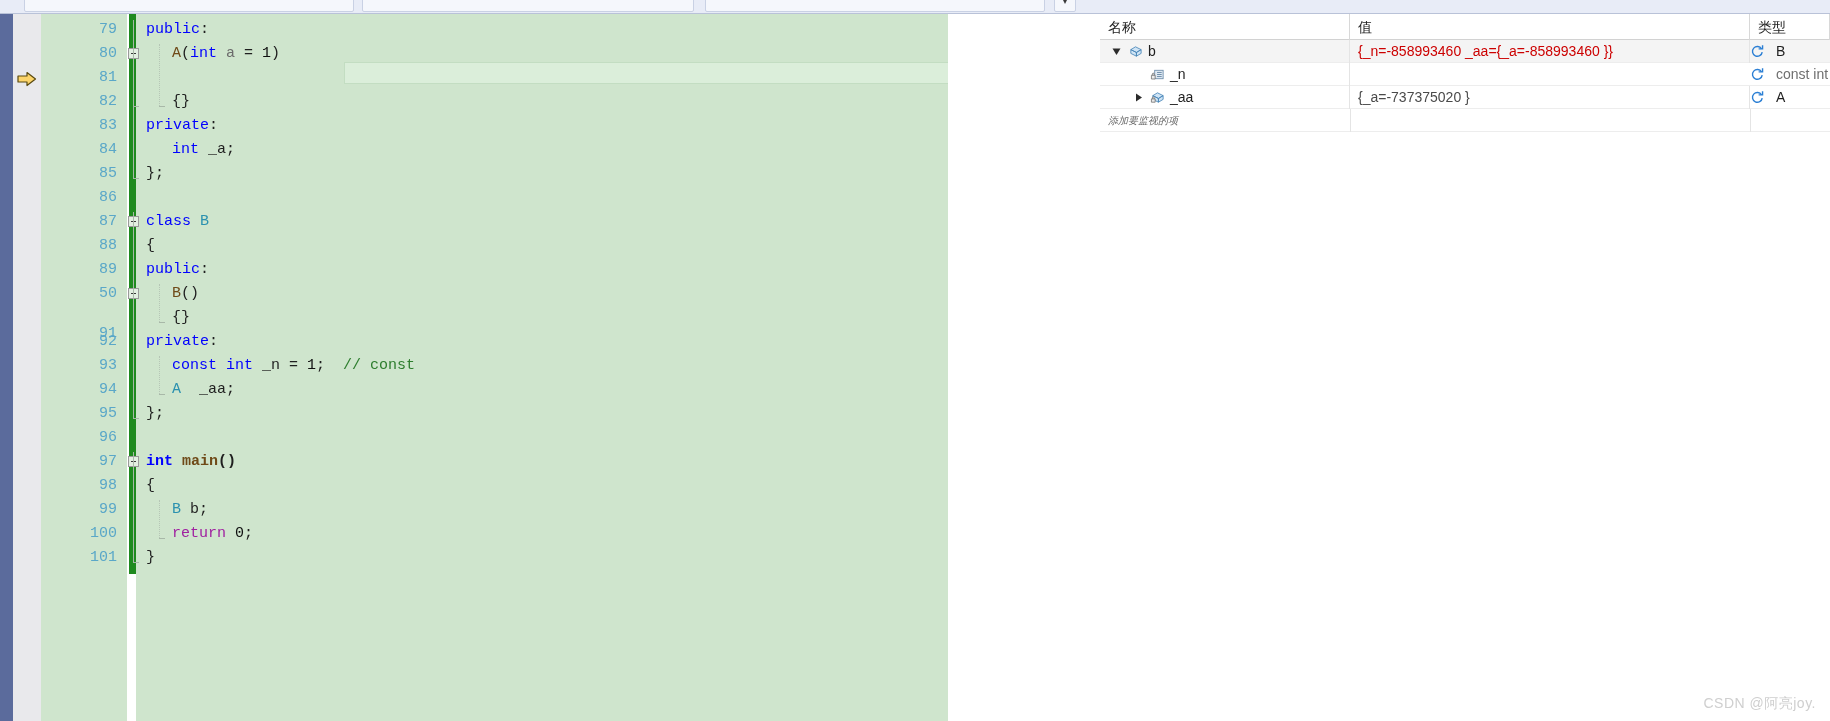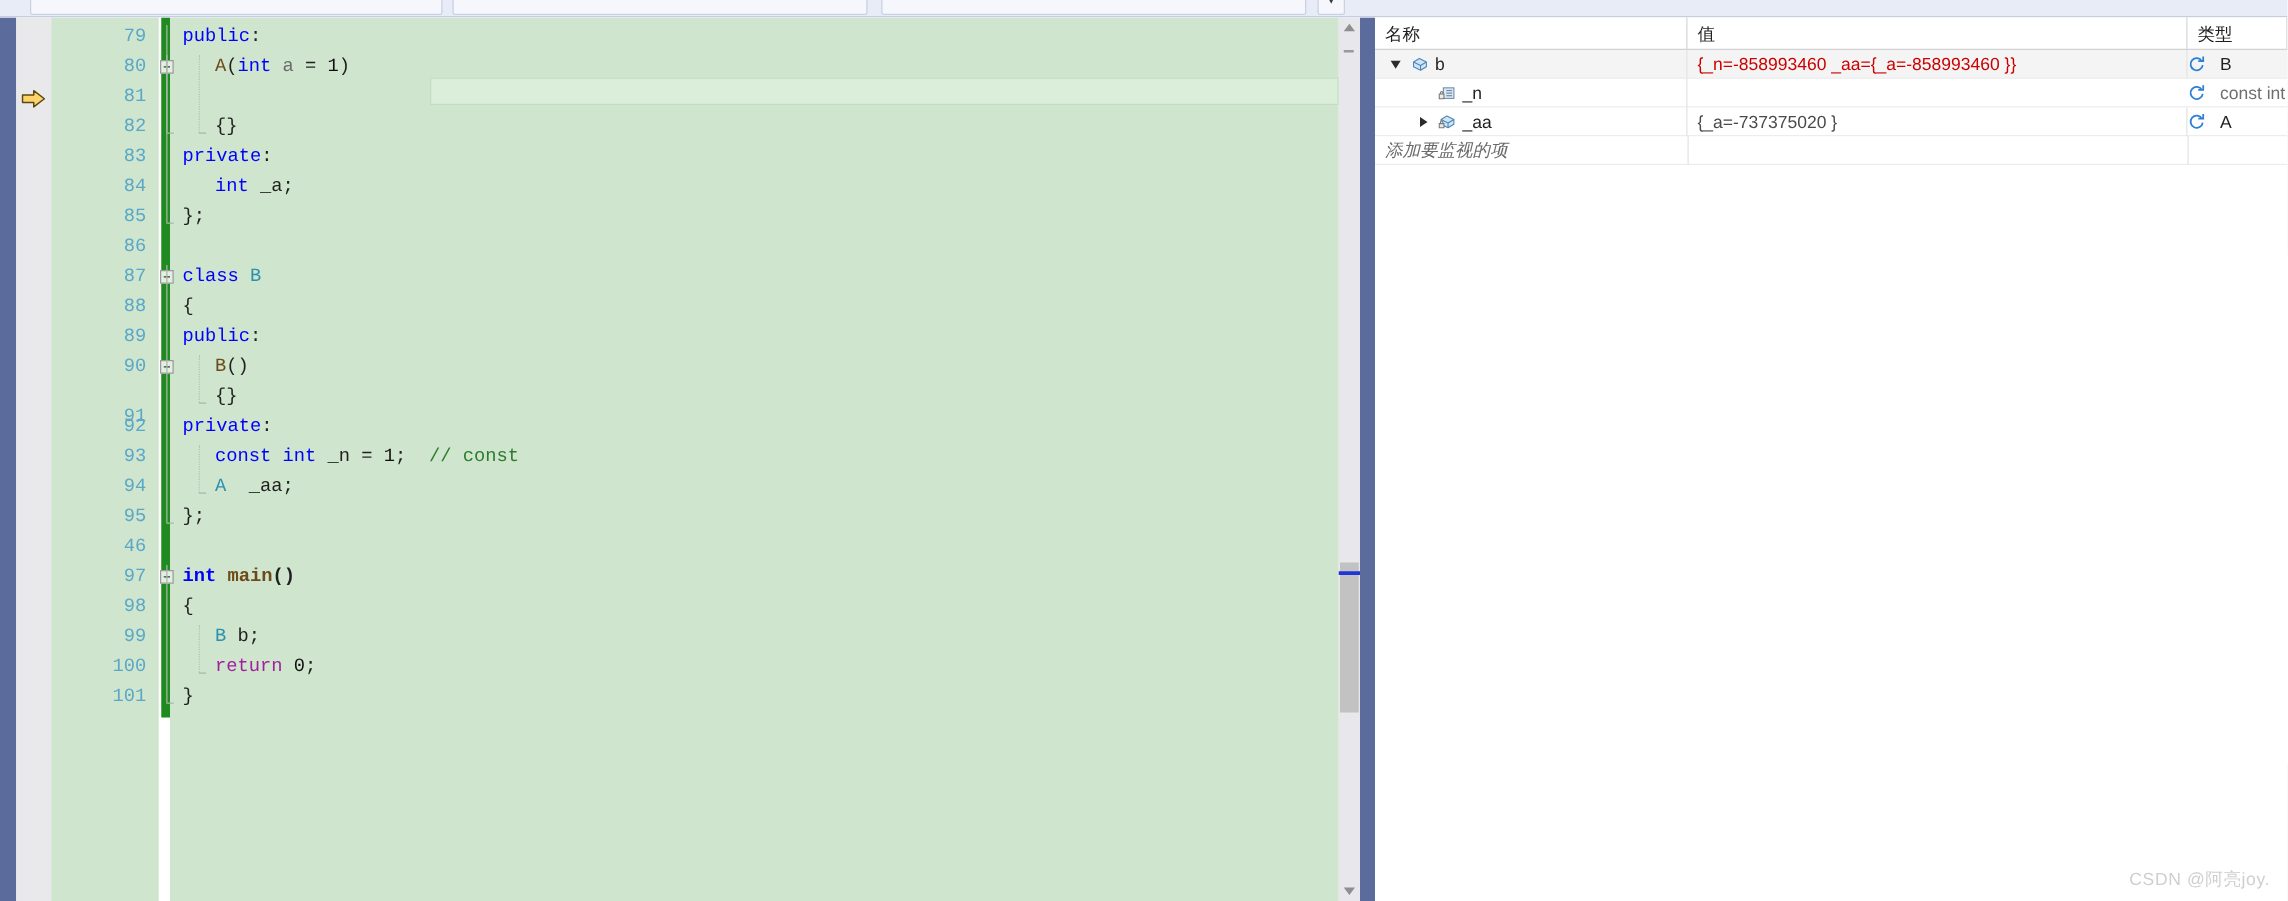--- a/index.html
+++ b/index.html
@@ -38,21 +38,21 @@
   }
   .tb-a { left: 24px; width: 330px; }
   .tb-b { left: 362px; width: 332px; }
   .tb-c { left: 705px; width: 340px; }
   .tb-d { left: 1054px; width: 22px; text-align: center; padding: 0; }
 
   
   .editor-pane {
     position: absolute;
     left: 0; top: 14px;
-    width: 1100px; height: 707px;
+    width: 948px; height: 707px;
     background: #ffffff;
     overflow: hidden;
   }
 
   
   .ide-chrome-left {
     position: absolute; left: 0; top: 0;
     width: 13px; height: 707px;
     background: #5b6b9c;
   }
@@ -264,21 +264,21 @@
   }
 
   .add-watch-row {
     position: relative;
     height: 23px;
     border-bottom: 1px solid #ededed;
   }
   .add-watch-text {
     position: absolute; left: 8px; top: 0;
     line-height: 23px;
-    font-size: 14px;
+    font-size: 10px;
     font-style: italic;
     color: #6a6a6a;
   }
   .add-watch-div {
     position: absolute; left: 250px; top: 0;
     width: 1px; height: 23px;
     background: #e4e4e4;
   }
   .add-watch-div2 {
     position: absolute; left: 650px; top: 0;
@@ -323,27 +323,27 @@
         <div class="ln" style="top: 32px;">80</div>
         <div class="ln" style="top: 56px;">81</div>
         <div class="ln" style="top: 80px;">82</div>
         <div class="ln" style="top: 104px;">83</div>
         <div class="ln" style="top: 128px;">84</div>
         <div class="ln" style="top: 152px;">85</div>
         <div class="ln" style="top: 176px;">86</div>
         <div class="ln" style="top: 200px;">87</div>
         <div class="ln" style="top: 224px;">88</div>
         <div class="ln" style="top: 248px;">89</div>
-        <div class="ln" style="top: 272px;">90</div>
+        <div class="ln" style="top: 272px;">50</div>
         <div class="ln" style="top: 296px; margin-top: 16px;">91</div>
         <div class="ln" style="top: 320px;">92</div>
         <div class="ln" style="top: 344px;">93</div>
         <div class="ln" style="top: 368px;">94</div>
         <div class="ln" style="top: 392px;">95</div>
-        <div class="ln" style="top: 416px;">46</div>
+        <div class="ln" style="top: 416px;">96</div>
         <div class="ln" style="top: 440px;">97</div>
         <div class="ln" style="top: 464px;">98</div>
         <div class="ln" style="top: 488px;">99</div>
         <div class="ln" style="top: 512px;">100</div>
         <div class="ln" style="top: 536px;">101</div>
       </div>
 
     <div class="change-bar" style="top:0px;height:560px;"></div>
 
     <div class="code-surface">

